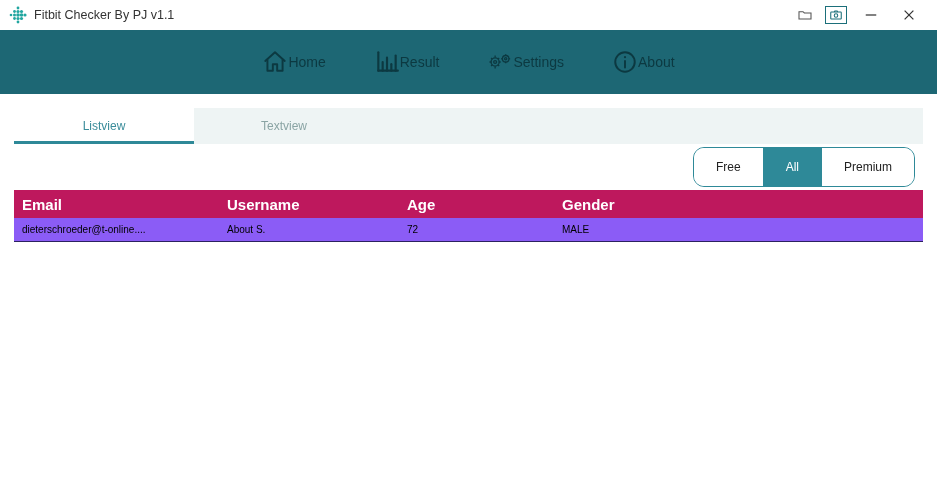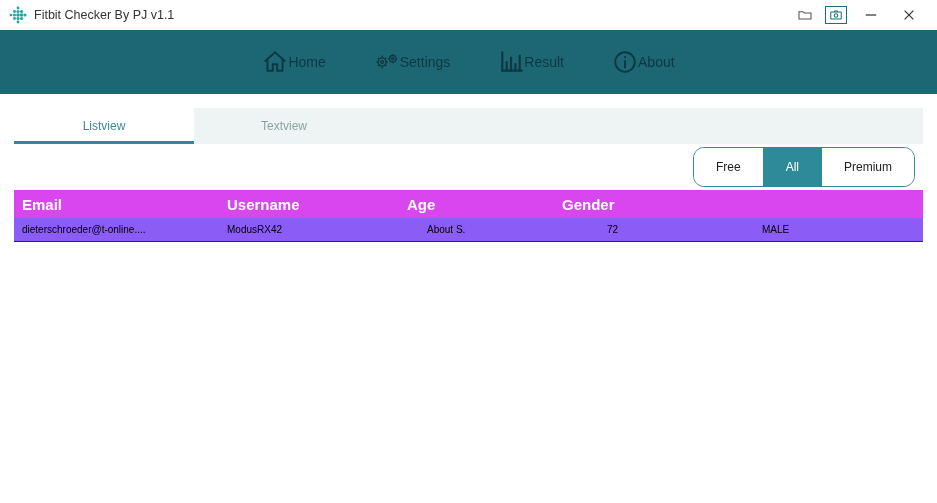--- a/index.html
+++ b/index.html
@@ -141,21 +141,21 @@
   }
   .seg button:last-child { border-right: 0; }
   .seg button.active {
     background: #2e8998;
     color: #fff;
   }
 
   
   .tbl { width: 100%; }
   .hdr {
-    background: #d946ef;
+    background: #be185d;
     color: #fff;
     display: flex;
     height: 28px;
     align-items: center;
     font-weight: 600;
     font-size: 15px;
   }
   .row {
     display: flex;
     height: 24px;
@@ -232,20 +232,34 @@
       <svg viewBox="0 0 24 24" width="26" height="26" fill="none" stroke="#0c3941" stroke-width="1.8" stroke-linejoin="round" stroke-linecap="round">
         <path d="M3 11l9-8 9 8"></path>
         <path d="M5 10v10h5v-6h4v6h5V10"></path>
       </svg>
     </span>
     <span class="nav-label">Home</span>
   </div>
 
   <div class="nav-item">
     <span class="nav-icon">
+      <svg viewBox="0 0 24 24" width="26" height="26" fill="none" stroke="#0c3941" stroke-width="2" stroke-linecap="round">
+        <line x1="4" y1="20" x2="22" y2="20"></line>
+        <line x1="4" y1="20" x2="4" y2="3"></line>
+        <line x1="8" y1="20" x2="8" y2="12"></line>
+        <line x1="12" y1="20" x2="12" y2="8"></line>
+        <line x1="16" y1="20" x2="16" y2="14"></line>
+        <line x1="20" y1="20" x2="20" y2="6"></line>
+      </svg>
+    </span>
+    <span class="nav-label">Result</span>
+  </div>
+
+  <div class="nav-item">
+    <span class="nav-icon">
       <svg viewBox="0 0 32 24" width="32" height="26" fill="none" stroke="#0c3941" stroke-width="1.6">
         <circle cx="10" cy="12" r="5"></circle>
           <circle cx="10" cy="12" r="1.8"></circle>
         <line x1="10" y1="4" x2="10" y2="6.5"></line>
           <line x1="10" y1="17.5" x2="10" y2="20"></line>
         <line x1="3" y1="12" x2="5.5" y2="12"></line>
           <line x1="14.5" y1="12" x2="17" y2="12"></line>
         <line x1="5" y1="7" x2="6.8" y2="8.8"></line>
           <line x1="13.2" y1="15.2" x2="15" y2="17"></line>
         <line x1="15" y1="7" x2="13.2" y2="8.8"></line>
@@ -256,34 +270,20 @@
           <line x1="23" y1="12" x2="23" y2="13.5"></line>
         <line x1="17.5" y1="8" x2="19" y2="8"></line>
           <line x1="27" y1="8" x2="28.5" y2="8"></line>
       </svg>
     </span>
     <span class="nav-label">Settings</span>
   </div>
 
   <div class="nav-item">
     <span class="nav-icon">
-      <svg viewBox="0 0 24 24" width="26" height="26" fill="none" stroke="#0c3941" stroke-width="2" stroke-linecap="round">
-        <line x1="4" y1="20" x2="22" y2="20"></line>
-        <line x1="4" y1="20" x2="4" y2="3"></line>
-        <line x1="8" y1="20" x2="8" y2="12"></line>
-        <line x1="12" y1="20" x2="12" y2="8"></line>
-        <line x1="16" y1="20" x2="16" y2="14"></line>
-        <line x1="20" y1="20" x2="20" y2="6"></line>
-      </svg>
-    </span>
-    <span class="nav-label">Result</span>
-  </div>
-
-  <div class="nav-item">
-    <span class="nav-icon">
       <svg viewBox="0 0 24 24" width="26" height="26" fill="none" stroke="#0c3941" stroke-width="1.8" stroke-linecap="round">
         <circle cx="12" cy="12" r="9"></circle>
         <line x1="12" y1="11" x2="12" y2="17"></line>
         <circle cx="12" cy="7.5" r="1" fill="#0c3941" stroke="none"></circle>
       </svg>
     </span>
     <span class="nav-label">About</span>
   </div>
 </div>
 
@@ -309,20 +309,19 @@
   <div class="tbl">
     <div class="hdr">
       <div class="col c-email">Email</div>
       <div class="col c-username">Username</div>
       <div class="col c-age">Age</div>
       <div class="col c-gender">Gender</div>
     </div>
 
     <div class="row">
       <div class="col c-email">dieterschroeder@t-online....</div>
-      <div class="col c-password">ModusRX42</div>
       <div class="col c-username">About S.</div>
       <div class="col c-age">72</div>
       <div class="col c-gender">MALE</div>
     </div>
   </div>
 
 </div>
 
 </body></html>

